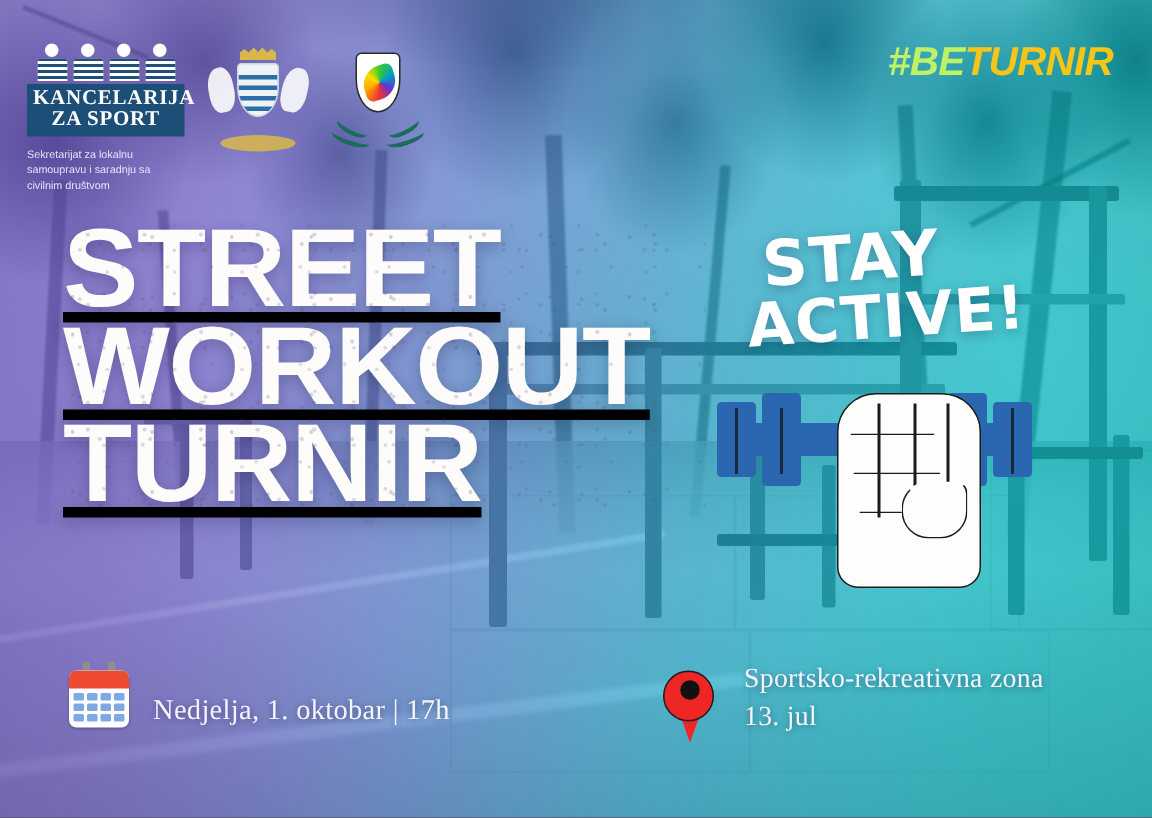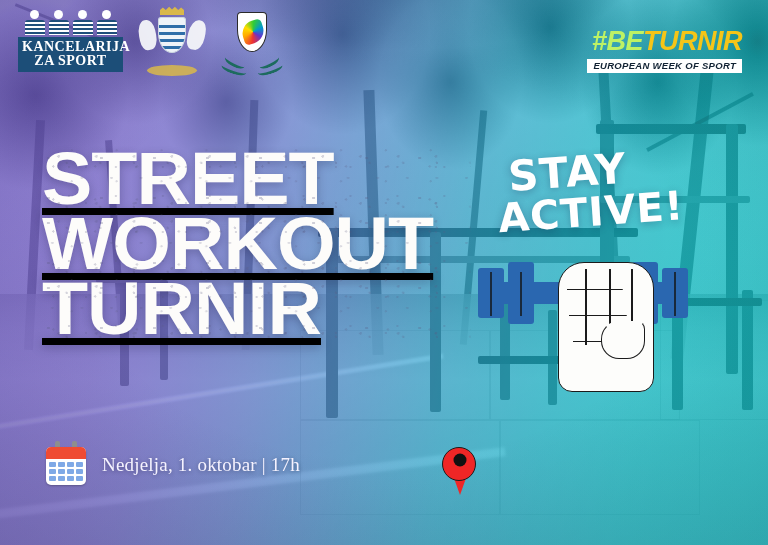--- a/index.html
+++ b/index.html
@@ -68,21 +68,21 @@
   }
   .vignette{
     position:absolute;inset:0;
     background:radial-gradient(ellipse 85% 80% at 50% 48%,transparent 45%,rgba(30,40,70,.22) 100%);
   }
 
   
   .content{position:absolute;inset:0;}
 
   
-  .logos{position:absolute;left:18px;top:4px;display:flex;align-items:center;gap:16px;}
+  .logos{position:absolute;left:18px;top:29px;display:flex;align-items:flex-start;gap:16px;}
 
   .kzm{width:105px;}
   .kzm-figs{display:flex;gap:4px;justify-content:center;margin-bottom:2px;}
   .fig{width:20px;}
   .fig .head{width:9px;height:9px;border-radius:50%;background:#fff;margin:0 auto 1px;}
   .fig .body{height:15px;background:#fff;
     background-image:repeating-linear-gradient(180deg,#1f4f7a 0 2px,#fff 2px 4px);
     border-radius:3px 3px 0 0;}
   .kzm-band{
     background:#1c4e78;color:#fff;text-align:center;padding:3px 4px 4px;
@@ -206,21 +206,21 @@
   .fist .v2{left:50px;}
   .fist .v3{left:72px;}
   .fist .thumb{
     position:absolute;left:42px;top:58px;width:44px;height:38px;
     border:1.7px solid #1b1b1b;border-radius:18px 8px 18px 18px;
     background:#fdfdfb;border-top-color:transparent;
   }
 
   
   .info{position:absolute;left:0;right:0;bottom:34px;height:70px;}
-  .info-date{position:absolute;left:46px;top:4px;display:flex;align-items:center;gap:16px;}
+  .info-date{position:absolute;left:46px;top:4px;display:flex;align-items:flex-end;gap:16px;}
   .info-loc{position:absolute;left:440px;top:0px;display:flex;align-items:flex-start;gap:16px;}
 
   .cal{width:40px;height:40px;position:relative;}
   .cal .ring{position:absolute;top:-4px;width:5px;height:11px;background:#8e8e8e;border-radius:2px;}
   .cal .ring.r1{left:9px;}
   .cal .ring.r2{right:9px;}
   .cal .body{position:absolute;inset:2px 0 0 0;background:#fff;border-radius:5px;overflow:hidden;
     box-shadow:0 1px 2px rgba(0,0,0,.25);}
   .cal .top{height:12px;background:#ef4b32;}
   .cal .grid{display:grid;grid-template-columns:repeat(4,1fr);gap:2.2px;padding:3px;}
@@ -324,20 +324,21 @@
             </div>
           <div class="fig">
               <div class="head"></div>
               <div class="body"></div>
             </div>
         </div>
         <div class="kzm-band">
           <div class="l1">KANCELARIJA</div>
           <div class="l2">ZA SPORT</div>
         </div>
+        <div class="kzm-sub">Sekretarijat za lokalnu samoupravu i saradnju sa civilnim društvom</div>
       </div>
 
       <div class="coa">
         <div class="crown"></div>
         <div class="lion lft"></div>
         <div class="lion rgt"></div>
         <div class="shield">
           <i style="top:7px"></i>
             <i style="top:14px"></i>
             <i style="top:21px"></i>
@@ -354,21 +355,20 @@
           <span class="a"></span>
             <span class="b"></span>
             <span class="c"></span>
             <span class="d"></span>
         </div>
       </div>
     </div>
 
     <div class="beactive">
       <div class="ba1"><span class="be">#BE</span><span class="act">TURNIR</span></div>
-      <div><span class="ba2">EUROPEAN WEEK OF SPORT</span></div>
     </div>
 
     <div class="title">
       <div class="ln">STREET</div>
       <div class="ln">WORKOUT</div>
       <div class="ln">TURNIR</div>
     </div>
 
     <div class="stay">
       <div class="s1">STAY</div>
@@ -422,18 +422,20 @@
         <div class="info-text">Nedjelja, 1. oktobar | 17h</div>
       </div>
 
       <div class="info-loc">
         <div class="pin">
           <div class="tail"></div>
           <div class="drop"></div>
           <div class="dot"></div>
         </div>
         <div>
+          <div class="info-text loc">Sportsko-rekreativna zona</div>
+          <div class="info-text loc">13. jul</div>
         </div>
       </div>
 
     </div>
   </div>
 </div>
 
 </body></html>

